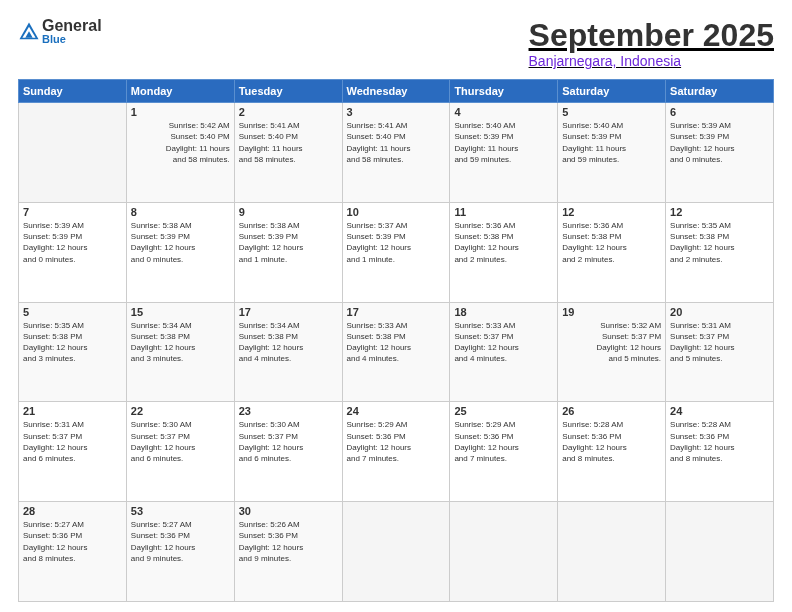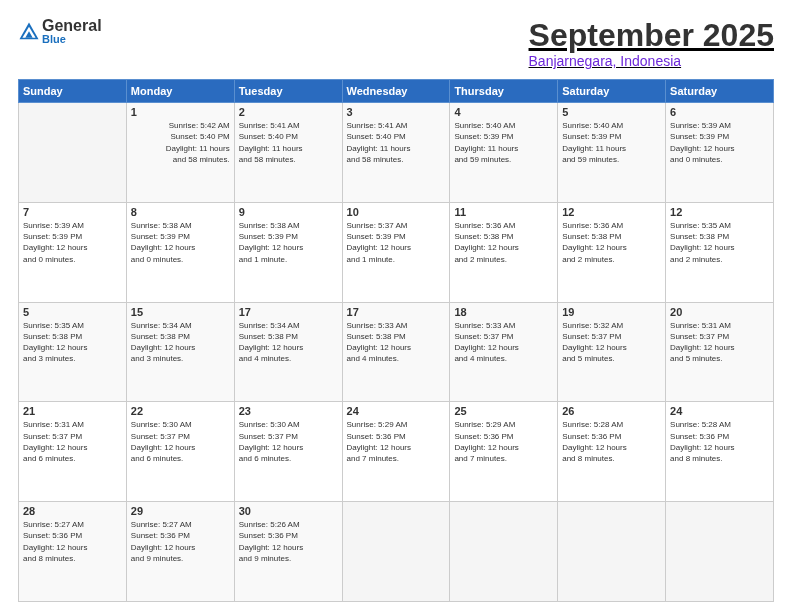--- a/index.html
+++ b/index.html
@@ -268,21 +268,21 @@
           </td>
           <td>
             <span class="day-number">18</span>
             <div class="day-info" style="white-space: pre-line;">Sunrise: 5:33 AM
 Sunset: 5:37 PM
 Daylight: 12 hours
 and 4 minutes.</div>
           </td>
           <td>
             <span class="day-number">19</span>
-            <div class="day-info" style="white-space: pre-line;">Sunrise: 5:32 AM
+            <div class="day-info" style="white-space: pre-line; text-align: right;">Sunrise: 5:32 AM
 Sunset: 5:37 PM
 Daylight: 12 hours
 and 5 minutes.</div>
           </td>
           <td>
             <span class="day-number">20</span>
             <div class="day-info" style="white-space: pre-line;">Sunrise: 5:31 AM
 Sunset: 5:37 PM
 Daylight: 12 hours
 and 5 minutes.</div>
@@ -341,21 +341,21 @@
         </tr>
         <tr>
           <td>
             <span class="day-number">28</span>
             <div class="day-info" style="white-space: pre-line;">Sunrise: 5:27 AM
 Sunset: 5:36 PM
 Daylight: 12 hours
 and 8 minutes.</div>
           </td>
           <td>
-            <span class="day-number">29</span>
+            <span class="day-number">53</span>
             <div class="day-info" style="white-space: pre-line;">Sunrise: 5:27 AM
 Sunset: 5:36 PM
 Daylight: 12 hours
 and 9 minutes.</div>
           </td>
           <td>
             <span class="day-number">30</span>
             <div class="day-info" style="white-space: pre-line;">Sunrise: 5:26 AM
 Sunset: 5:36 PM
 Daylight: 12 hours

